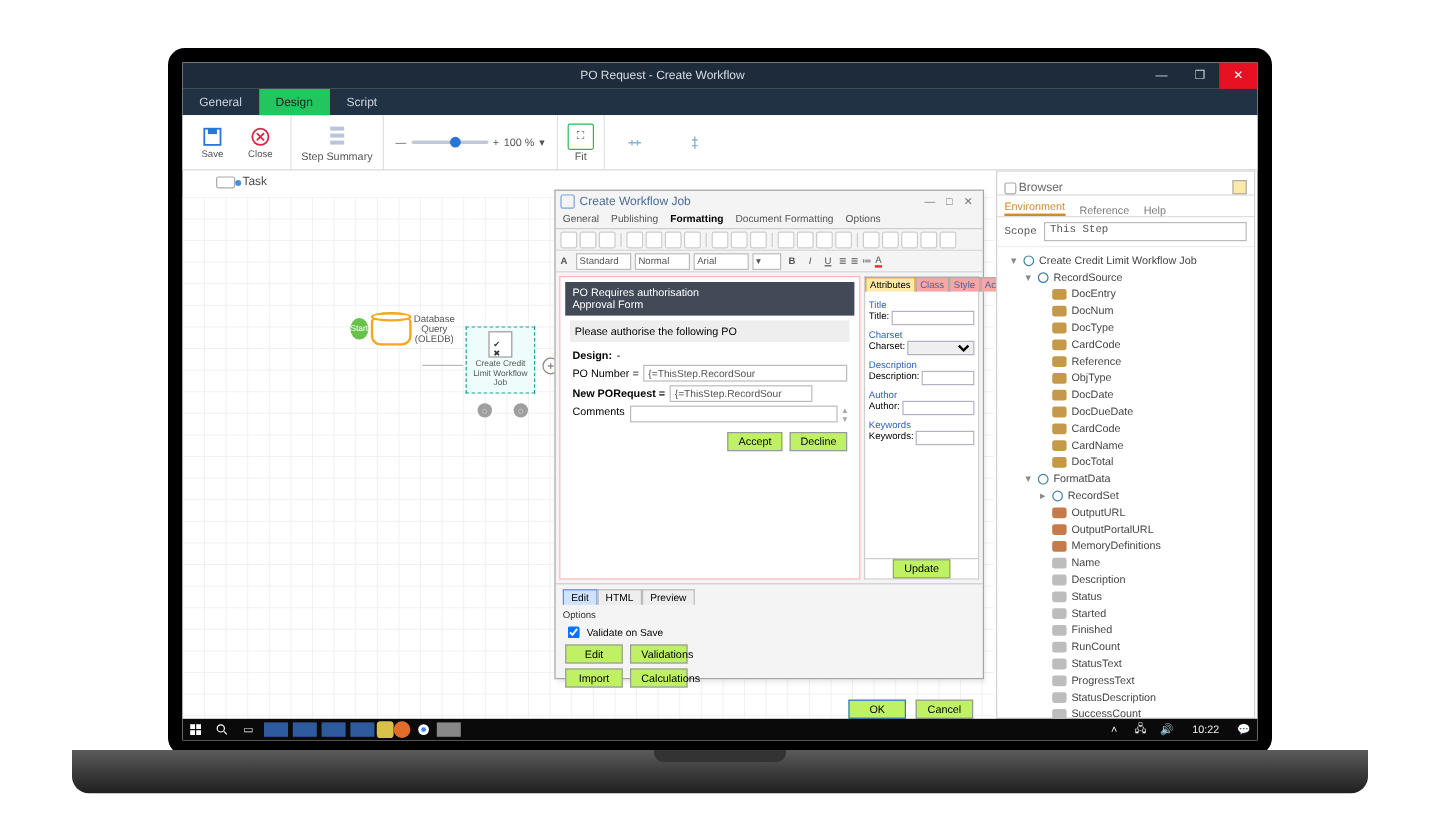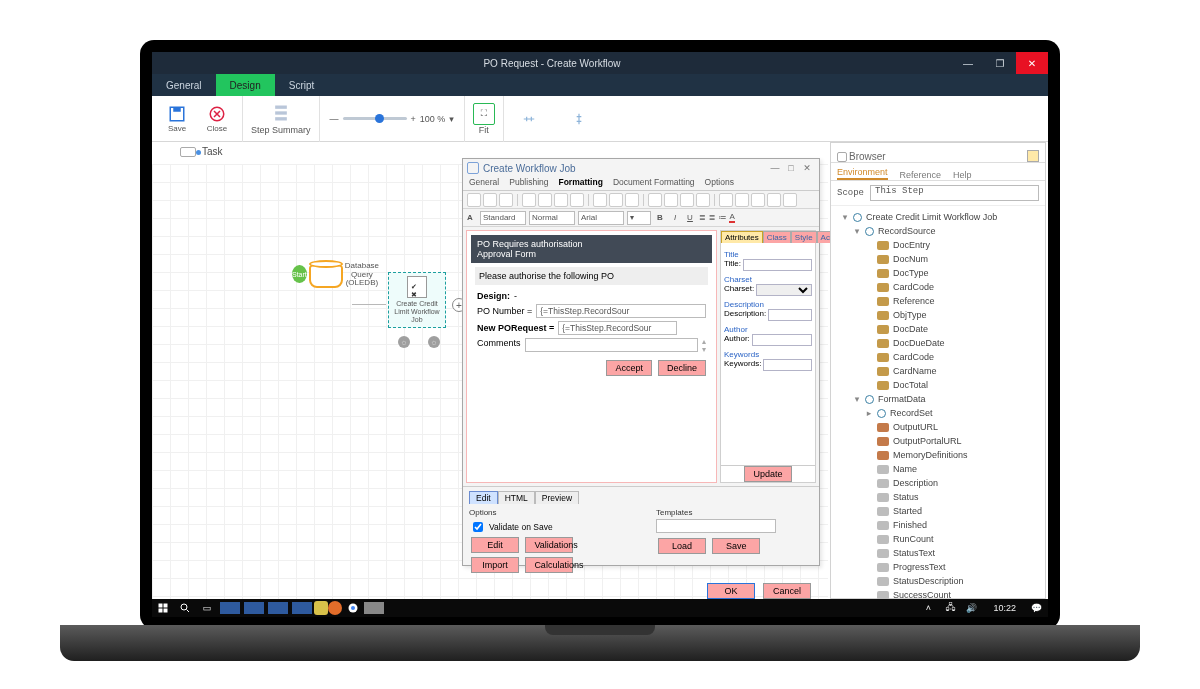--- a/index.html
+++ b/index.html
@@ -73,21 +73,21 @@
   .toolbar2 .ital{font-style:italic;width:12px;text-align:center;}
   .toolbar2 .und{text-decoration:underline;width:12px;text-align:center;}
   .dlgbody{display:flex;height:260px;border-bottom:1px solid #ccc;}
   .form{flex:1;padding:4px;background:#fff;border:1px solid #f7b7b7;margin:3px;font-size:9px;}
   .formhdr{background:#414a56;color:#fff;display:flex;justify-content:space-between;padding:4px 6px;font-size:9px;flex-direction:column;}
   .forminner{padding:6px;}
   .forminner .row{display:flex;align-items:center;gap:4px;margin:3px 0;}
   .forminner .inp{flex:1;height:14px;border:1px solid #bbb;background:#fff;font-size:8.5px;padding:0 3px;color:#555;}
   .forminner textarea{height:34px;resize:none;}
   .btnrow{display:flex;justify-content:flex-end;gap:6px;margin-top:6px;}
-  .btn{border:1px solid #999;background:#fca5a5;padding:2px 8px;font-size:9px;}
+  .btn{border:1px solid #999;background:#bef264;padding:2px 8px;font-size:9px;}
   .sidepanel{width:96px;border:1px solid #cfcfcf;margin:3px 3px 3px 0;background:#fff;font-size:8px;display:flex;flex-direction:column;}
   .sidepanel .sptabs{display:flex;font-size:8px;}
   .sidepanel .sptabs span{border:1px solid #aaa;border-bottom:none;padding:1px 3px;background:#fca5a5;color:#3a66a7;}
   .sidepanel .sptabs span.act{background:#ffe9a8;color:#000;border-color:#c9a227;}
   .sidepanel .fields{flex:1;padding:3px;}
   .sidepanel .fields .lab{color:#2a63c5;font-size:8px;margin-top:4px;}
   .sidepanel .fields .inp{width:100%;height:12px;border:1px solid #b3b3c7;}
   .sidepanel .upd{border-top:1px solid #ccc;padding:3px;text-align:center;}
   .dlgbottom{padding:4px 6px;font-size:8.5px;}
   .dlgfooter{display:flex;justify-content:flex-end;gap:8px;padding:4px 8px;}
@@ -372,28 +372,20 @@
                     </label>
                   <div>
                     <span class="btn">Edit</span>
                     <span class="btn">Validations</span>
                   </div>
                   <div>
                     <span class="btn">Import</span>
                     <span class="btn">Calculations</span>
                   </div>
                 </div>
-                <div class="col">
-                  <div class="hdr">Templates</div>
-                  <div class="dd"></div>
-                  <div style="margin-top:3px;">
-                    <span class="btn">Load</span>
-                    <span class="btn">Save</span>
-                  </div>
-                </div>
               </div>
             </div>
             <div class="dlgfooter">
               <span class="btn ok">OK</span>
               <span class="btn">Cancel</span>
             </div>
           </div>
         </div>
 
         <div class="browser">

